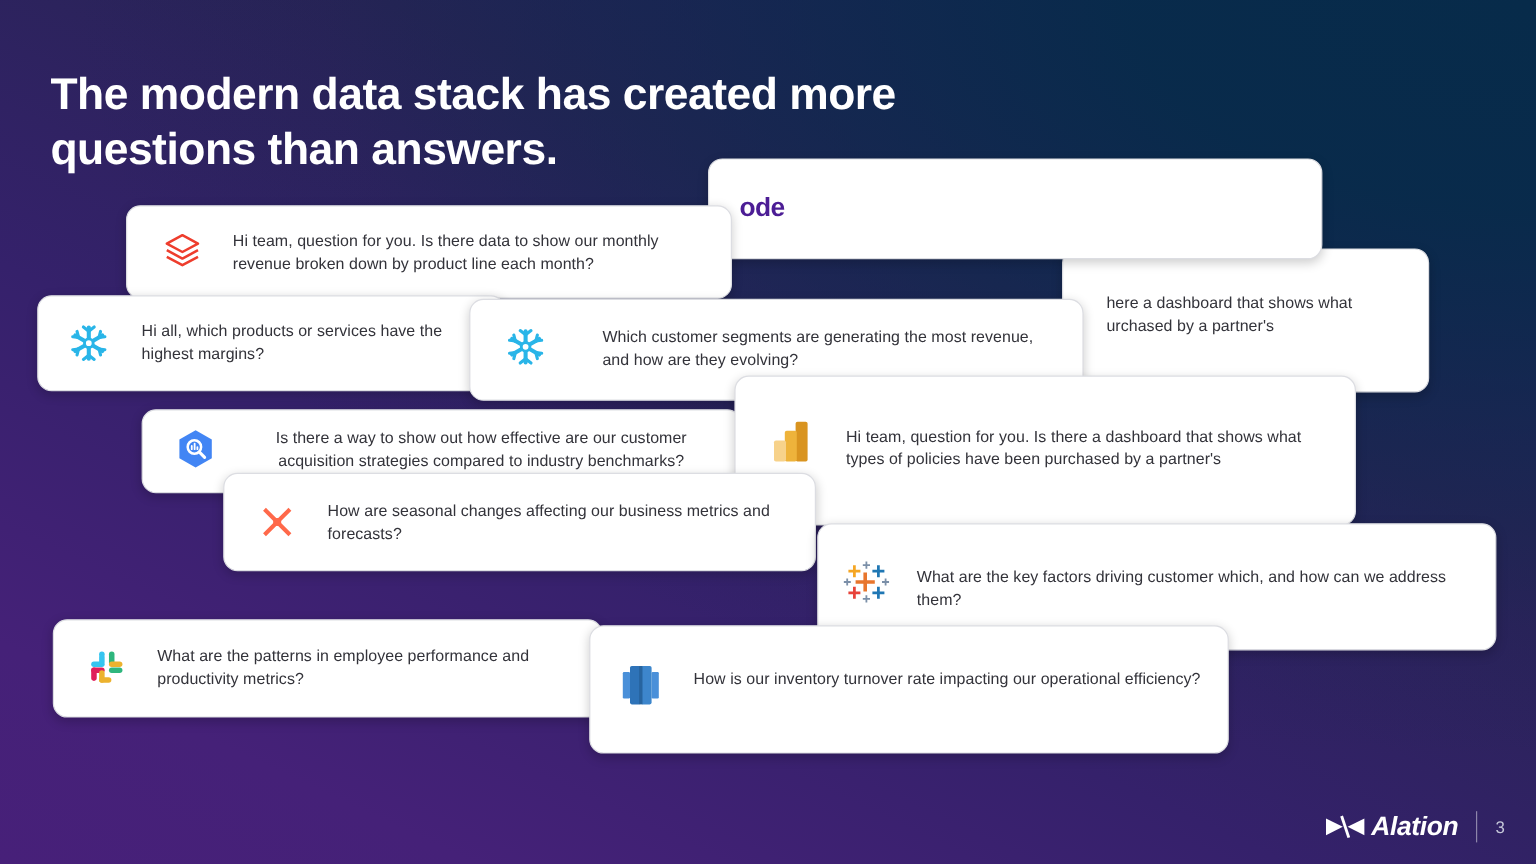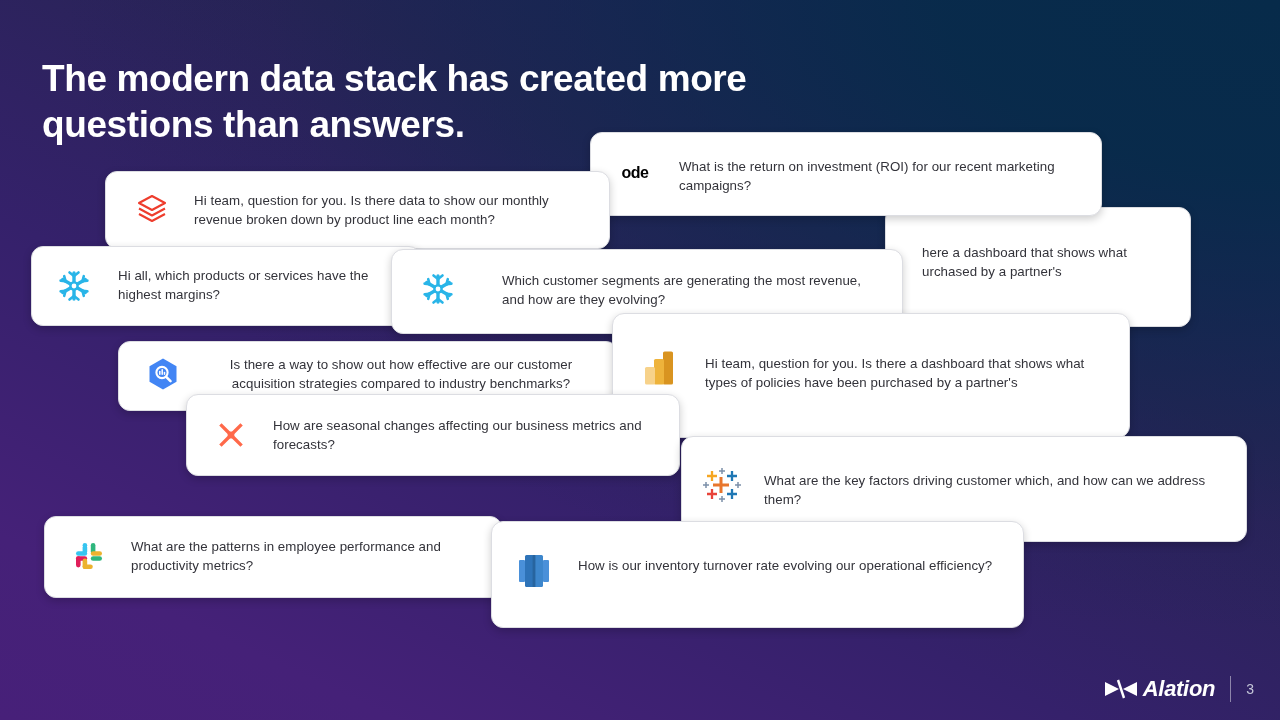--- a/index.html
+++ b/index.html
@@ -100,23 +100,23 @@
   #card-slack { left:44px; top:500px; width:458px; height:82px; z-index:28;margin-top:16px; }
   #card-slack .card-icon { margin-top:19px; margin-left:24px; }
   #card-slack .card-text { margin:21px 0 0 22px; }
 
   #card-redshift { left:491px; top:521px; width:533px; height:107px; z-index:30; }
   #card-redshift .card-icon { margin-top:29px; margin-left:22px; }
   #card-redshift .card-text { margin:35px 0 0 24px; }
 
   
   .mode-wordmark {
-    font-size:16px;
+    font-size:22px;
     font-weight:bold;
-    color:#000000;
+    color:#4c1d95;
     letter-spacing:-0.5px;
     line-height:1;
     text-align:right;
   }
 
   
   #footer {
     position:absolute;
     right:26px; bottom:18px;
     display:flex; align-items:center;
@@ -145,21 +145,20 @@
 
 <div id="slide">
 
   <h1 id="title">The modern data stack has created more
 questions than answers.</h1>
 
   <div class="card" id="card-mode">
     <div class="card-icon">
       <span class="mode-wordmark">ode</span>
     </div>
-    <div class="card-text">What is the return on investment (ROI) for our recent marketing campaigns?</div>
   </div>
 
   <div class="card" id="card-hidden-right">
     <div class="card-text">here a dashboard that shows what urchased by a partner's</div>
   </div>
 
   <div class="card" id="card-databricks">
     <div class="card-icon">
       <svg width="34" height="34" viewBox="0 0 34 34">
         <g fill="none" stroke="#ee3d2d" stroke-width="2.1" stroke-linejoin="round">
@@ -334,21 +333,21 @@
   <div class="card" id="card-redshift">
     <div class="card-icon">
       <svg width="34" height="36" viewBox="0 0 34 36">
         <rect x="2" y="7" width="6" height="22" rx="1" fill="#4a90d9"></rect>
         <rect x="26" y="7" width="6" height="22" rx="1" fill="#4a90d9"></rect>
         <rect x="8" y="2" width="9" height="32" rx="1.5" fill="#2e73b8"></rect>
         <rect x="17" y="2" width="9" height="32" rx="1.5" fill="#3d86cc"></rect>
         <rect x="15.6" y="2" width="2.8" height="32" fill="#27649f"></rect>
       </svg>
     </div>
-    <div class="card-text">How is our inventory turnover rate evolving our operational efficiency?</div>
+    <div class="card-text">How is our inventory turnover rate impacting our operational efficiency?</div>
   </div>
 
   <div id="footer">
     <div id="footer-logo">
       <svg width="34" height="22" viewBox="0 0 34 22">
         <path d="M1 4 L15 11 L1 18 Z" fill="#ffffff"></path>
         <path d="M33 4 L19 11 L33 18 Z" fill="#ffffff"></path>
         <path d="M14 2 L20 20" stroke="#ffffff" stroke-width="2.4" fill="none"></path>
       </svg>
       <span id="footer-wordmark">Alation</span>

